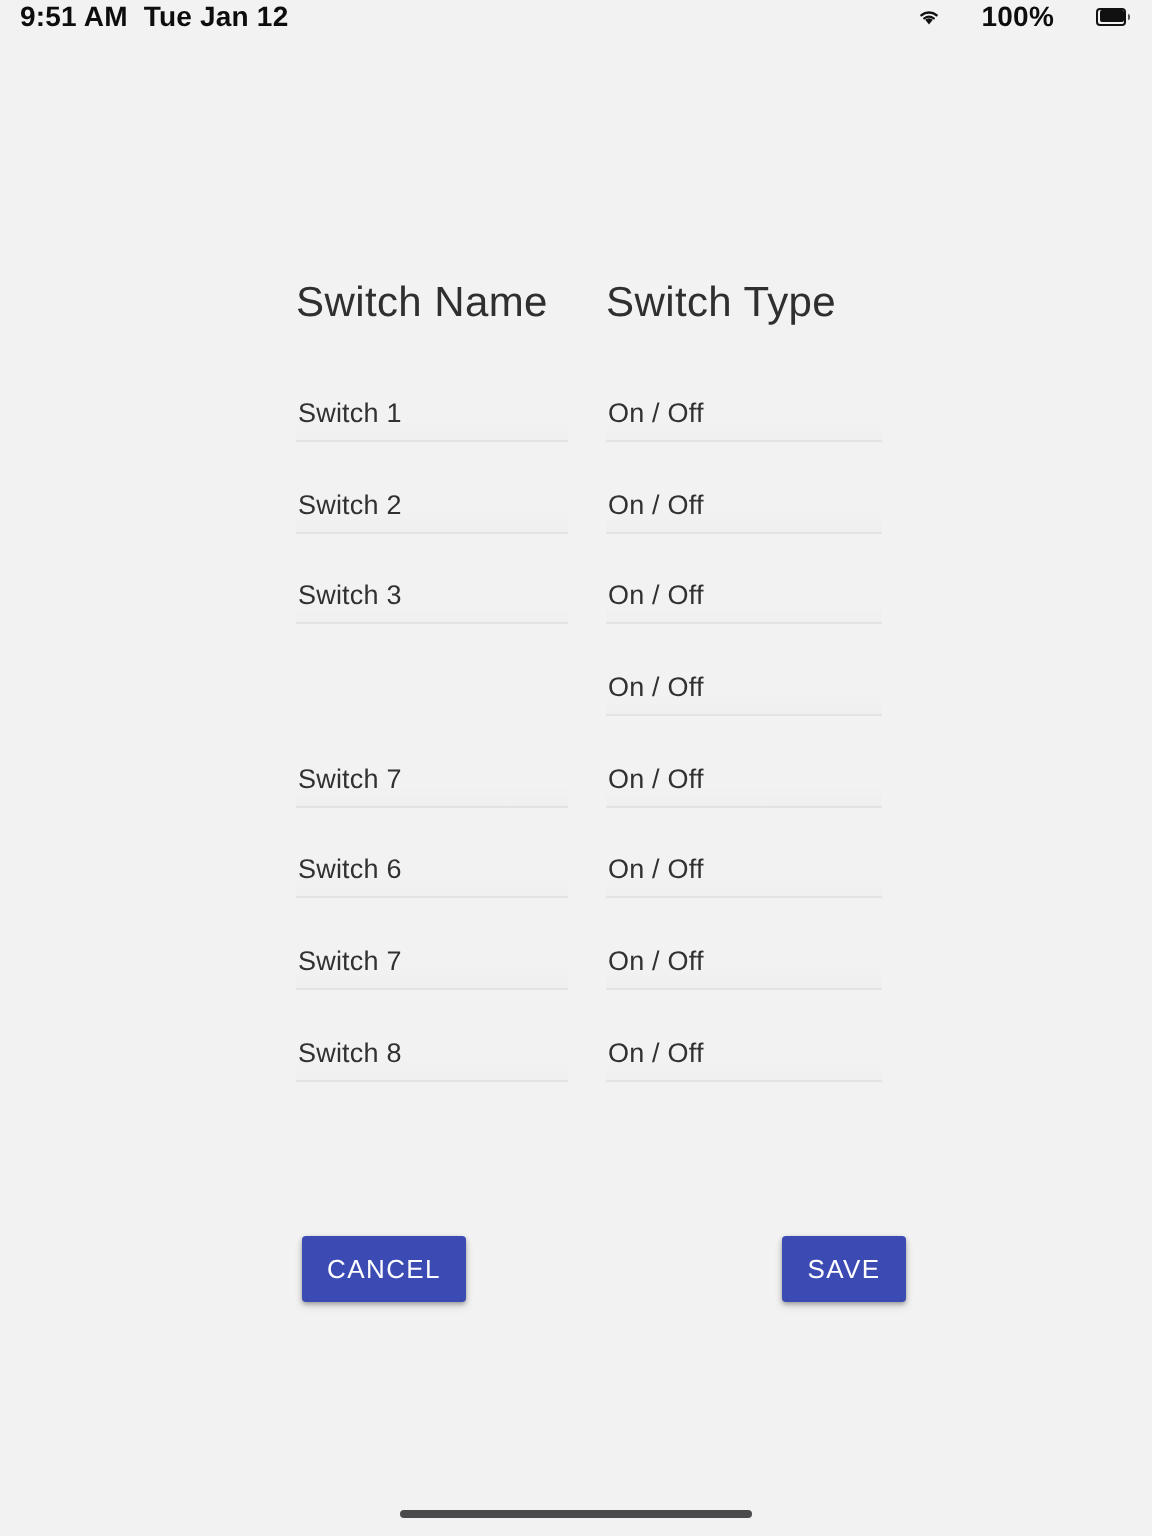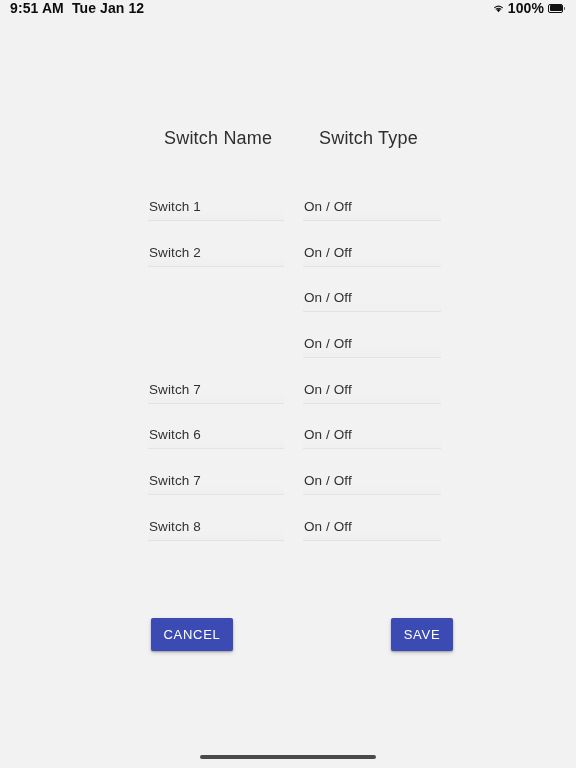--- a/index.html
+++ b/index.html
@@ -33,21 +33,21 @@
     letter-spacing: 0.1px;
   }
   .status-left {
     display: flex;
     align-items: center;
     gap: 8px;
   }
   .status-right {
     display: flex;
     align-items: center;
-    gap: 4px;
+    gap: 21px;
   }
   .wifi-icon {
     display: inline-block;
     width: 11px;
     height: 9px;
     position: relative;
   }
   .wifi-icon svg { display: block; }
   .battery-icon {
     display: inline-block;
@@ -91,27 +91,26 @@
 
   .headers {
     position: absolute;
     top: 124px;
     left: 148px;
     width: 300px;
     height: 32px;
   }
   .col-header {
     position: absolute;
-    top: 4px;
-    font-size: 18px;
+    top: 16px;
+    font-size: 21px;
     color: #2f2f2f;
     font-weight: 400;
     letter-spacing: 0.2px;
     white-space: nowrap;
-    margin-left: 16px;
   }
   .col-header.name { left: 0; }
   .col-header.type { left: 155px; }
 
   .rows {
     position: absolute;
     top: 193px;
     left: 148px;
     width: 300px;
   }
@@ -239,20 +238,23 @@
     <div class="row">
       <div class="field name-field">
         <span class="field-text">Switch 2</span>
       </div>
       <div class="field type-field">
         <span class="field-text">On / Off</span>
       </div>
     </div>
 
     <div class="row">
+      <div class="field name-field">
+        <span class="field-text">Switch 3</span>
+      </div>
       <div class="field type-field">
         <span class="field-text">On / Off</span>
       </div>
     </div>
 
     <div class="row">
       <div class="field type-field">
         <span class="field-text">On / Off</span>
       </div>
     </div>

